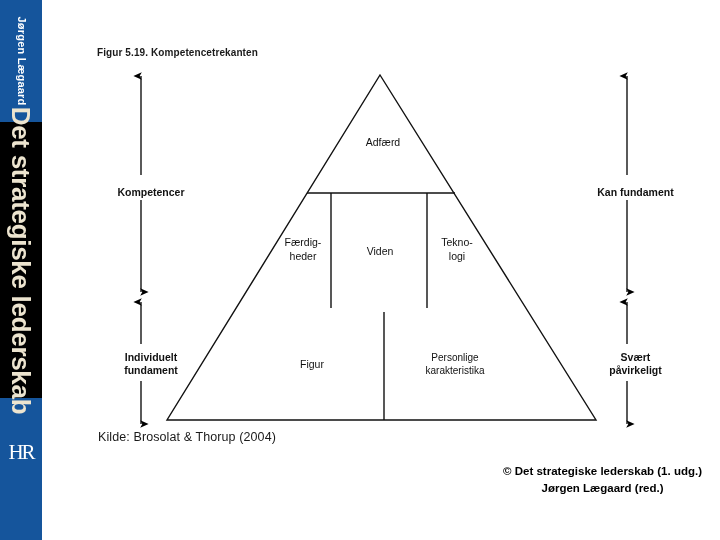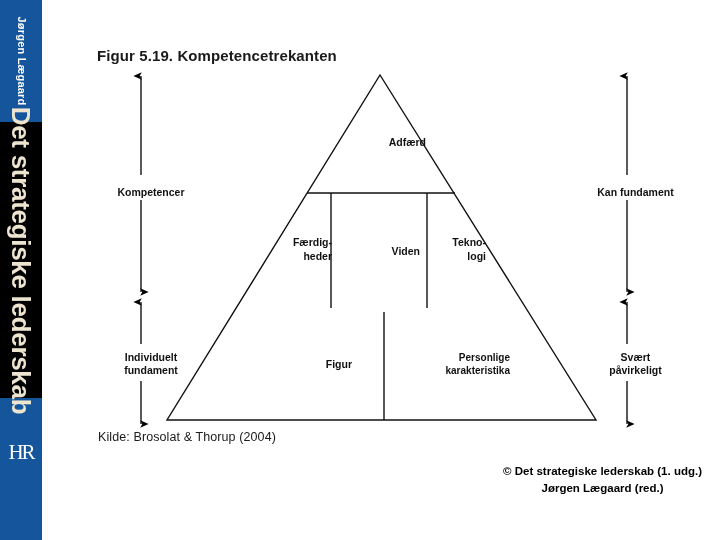--- a/index.html
+++ b/index.html
@@ -83,21 +83,21 @@
     font-family: "Liberation Serif", serif;
     font-size: 21px;
     letter-spacing: -2px;
   }
 
   
   .fig-title {
     position: absolute;
     left: 97px;
     top: 47px;
-    font-size: 15px;
+    font-size: 10px;
     font-weight: bold;
     color: #1a1a1a;
     letter-spacing: 0.1px;
   }
   .fig-source {
     position: absolute;
     left: 98px;
     top: 430px;
     font-size: 12.5px;
     color: #1a1a1a;
@@ -122,24 +122,23 @@
   }
   .lbl-kompetencer { left: 96px; top: 186px; width: 110px; }
   .lbl-individuelt { left: 96px; top: 351px; width: 110px; }
   .lbl-kanudvikles { left: 578px; top: 186px; width: 115px; }
   .lbl-svaert      { left: 578px; top: 351px; width: 115px; }
 
   .tri-label {
     position: absolute;
     font-size: 10.5px;
     color: #111111;
-    text-align: right;
+    text-align: center;
     line-height: 1.3;
     white-space: pre-line;
-    font-weight: bold;
   }
   .lbl-adfaerd     { left: 340px; top: 136px; width: 86px; }
   .lbl-faerdig     { left: 274px; top: 236px; width: 58px; }
   .lbl-viden       { left: 340px; top: 245px; width: 80px; }
   .lbl-tekno       { left: 428px; top: 236px; width: 58px; }
   .lbl-talent      { left: 272px; top: 358px; width: 80px; }
   .lbl-personlige  { left: 400px; top: 351px; width: 110px; font-size: 10px; }
 
   
   .copyright {

